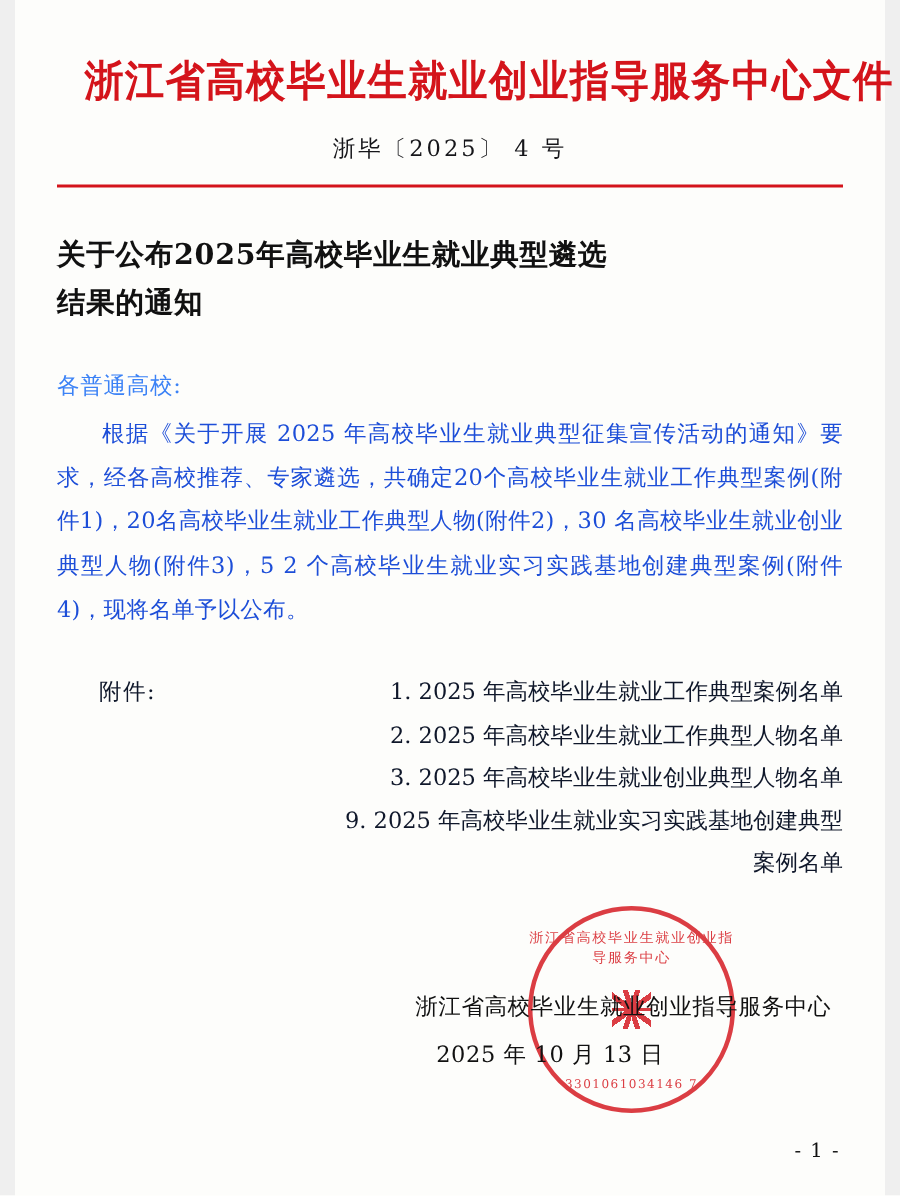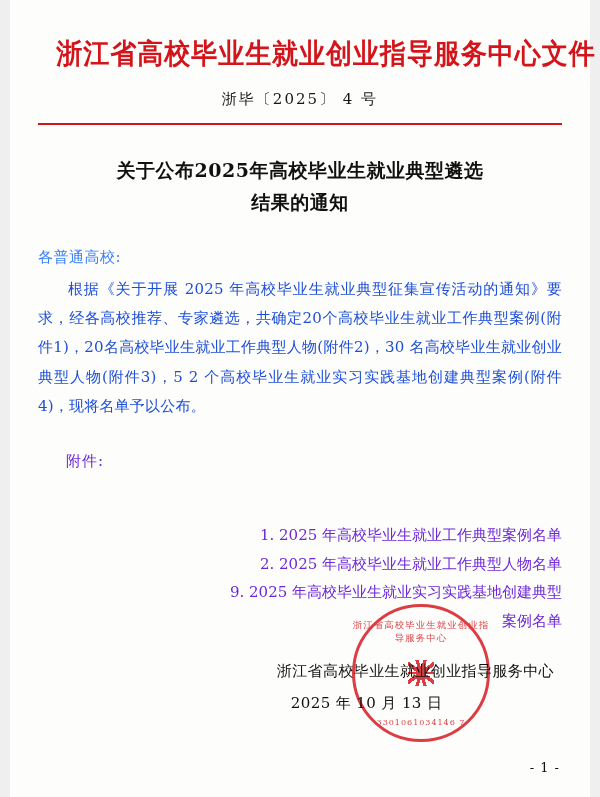--- a/index.html
+++ b/index.html
@@ -46,21 +46,21 @@
   }
   .red-rule {
     margin: 14px 0 0 0;
     height: 2px;
     background: #d4141b;
     width: 100%;
   }
   
   .subject {
     margin-top: 30px;
-    text-align: center;
+    text-align: left;
     font-size: 19px;
     font-weight: bold;
     line-height: 1.65;
     color: #111;
     letter-spacing: 0.5px;
   }
   .salutation {
     margin-top: 30px;
     font-size: 15px;
     color: #3b82f6;
@@ -71,24 +71,23 @@
     font-size: 15px;
     line-height: 1.95;
     color: #1d4ed8;
     text-align: justify;
     text-indent: 2em;
     letter-spacing: 0.2px;
   }
   .attachments {
     margin-top: 26px;
     font-size: 15px;
-    color: #6d28d9;
+    color: #0f172a;
     line-height: 1.9;
     display: flex;
-    flex-direction: column;
   }
   .attach-label {
     width: 74px;
     flex: 0 0 74px;
     padding-left: 28px;
     box-sizing: border-box;
     letter-spacing: 1px;
   }
   .attach-list {
     flex: 1 1 auto;
@@ -200,20 +199,21 @@
 
   <div class="salutation">各普通高校:</div>
 
   <div class="para">根据《关于开展 2025 年高校毕业生就业典型征集宣传活动的通知》要求，经各高校推荐、专家遴选，共确定20个高校毕业生就业工作典型案例(附件1)，20名高校毕业生就业工作典型人物(附件2)，30 名高校毕业生就业创业典型人物(附件3)，5 2 个高校毕业生就业实习实践基地创建典型案例(附件4)，现将名单予以公布。</div>
 
   <div class="attachments">
     <div class="attach-label">附件:</div>
     <div class="attach-list">
       <div class="attach-item">1. 2025 年高校毕业生就业工作典型案例名单</div>
       <div class="attach-item">2. 2025 年高校毕业生就业工作典型人物名单</div>
+      <div class="attach-item">3. 2025 年高校毕业生就业创业典型人物名单</div>
       <div class="attach-item">9. 2025 年高校毕业生就业实习实践基地创建典型</div>
       <div class="attach-item attach-cont">案例名单</div>
     </div>
   </div>
 
   <div class="seal">
     <div class="seal-top-text">浙江省高校毕业生就业创业指导服务中心</div>
     <div class="seal-bottom-text">3301061034146 7</div>
   </div>
 

